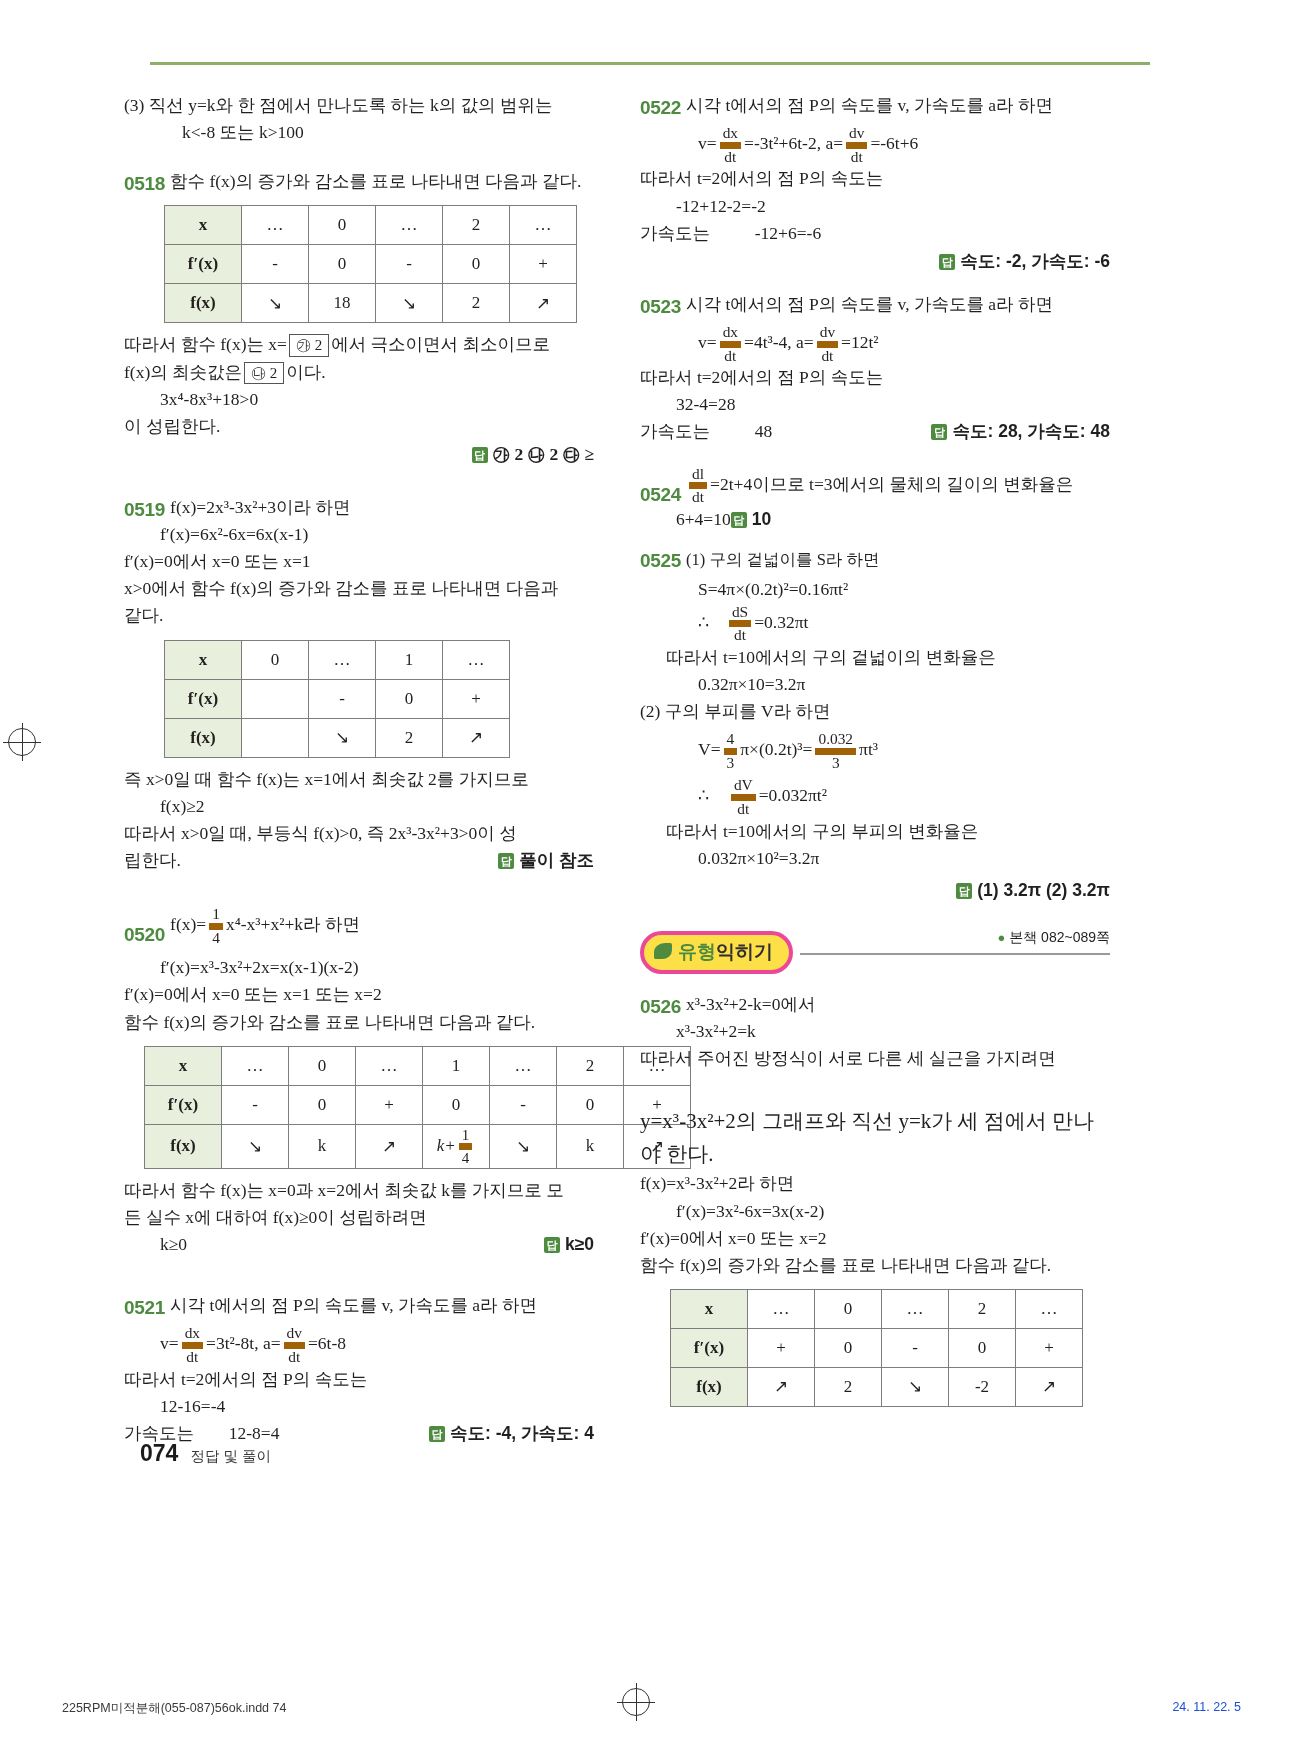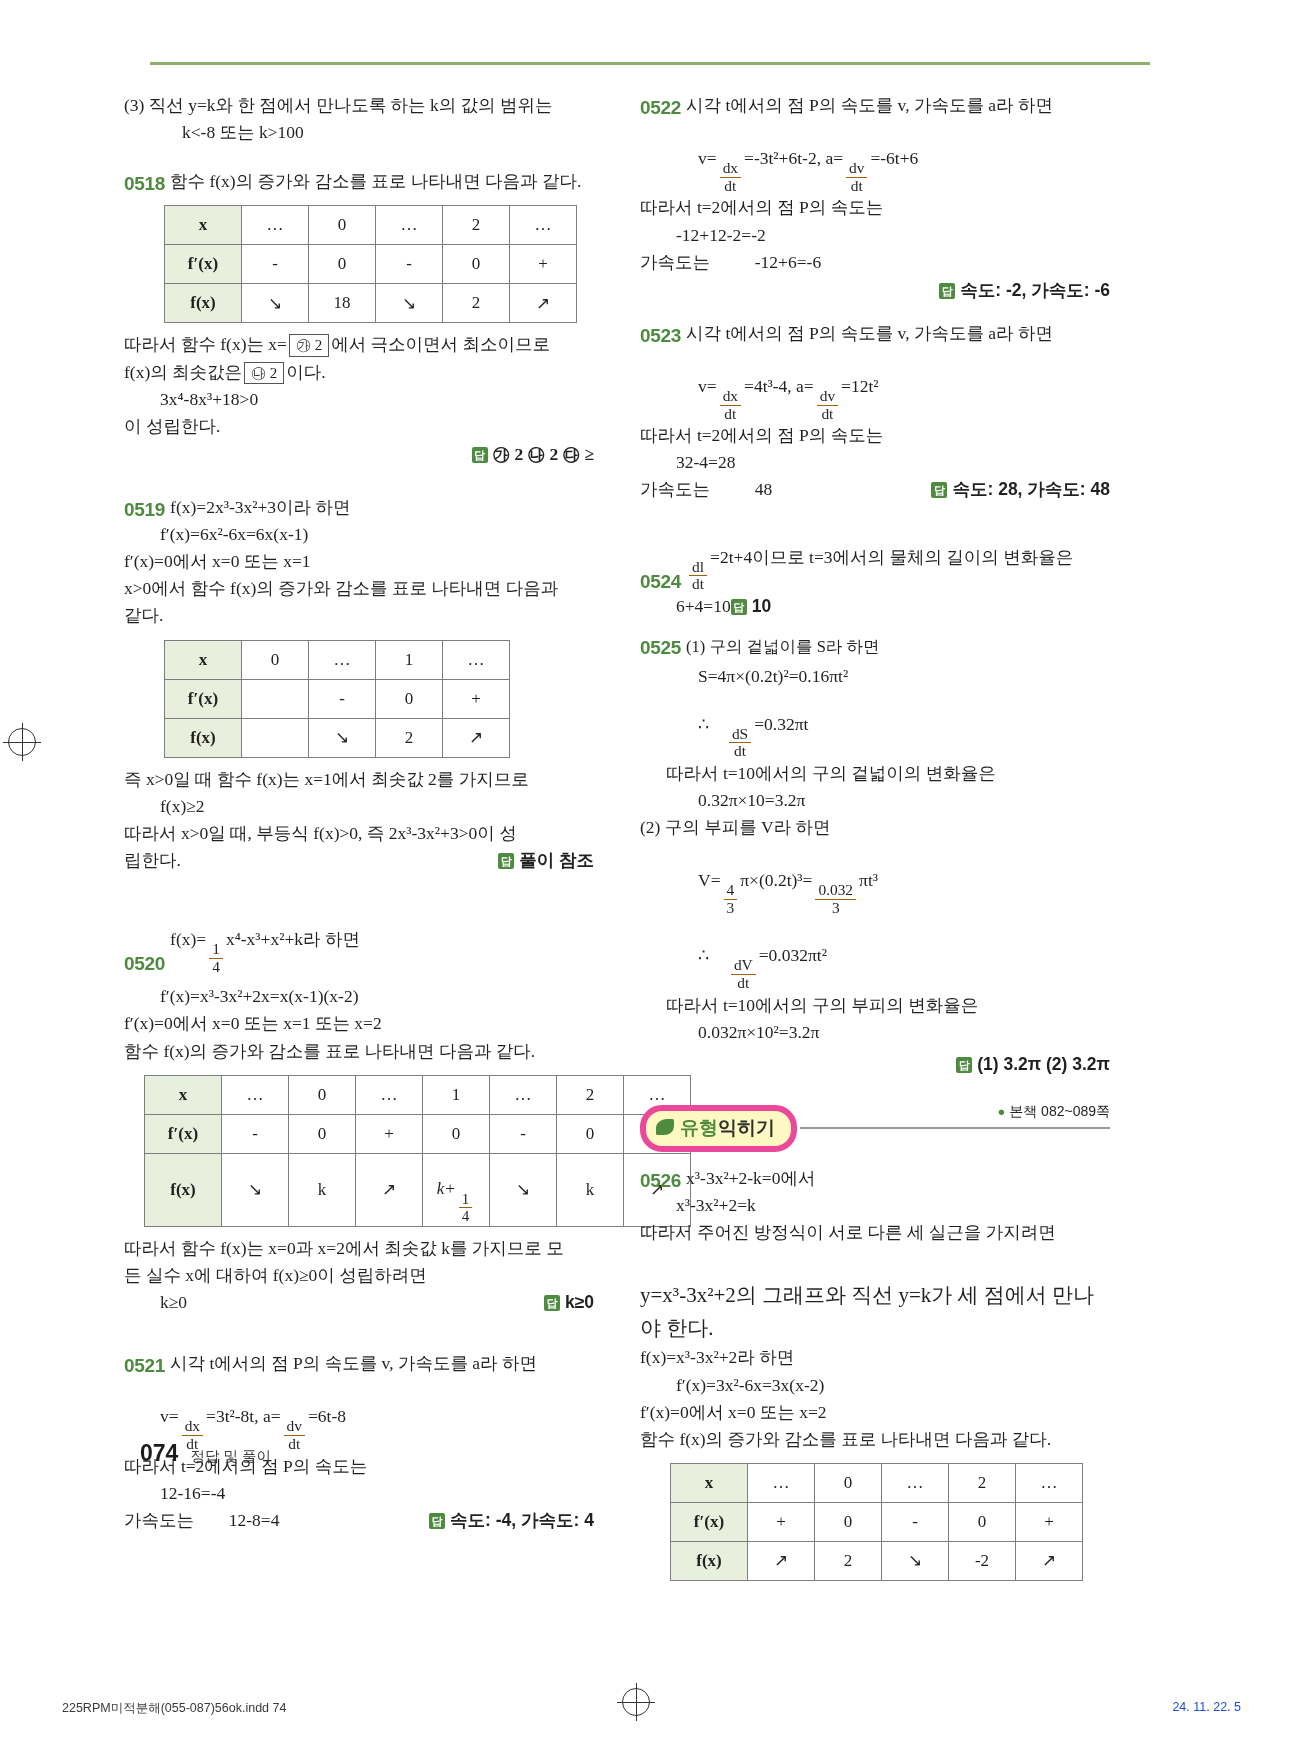--- a/index.html
+++ b/index.html
@@ -33,21 +33,21 @@
 
   .qnum {
     color:#4e8a3f; font-weight:bold; font-size:19px;
     font-family:"Liberation Sans", sans-serif;
     letter-spacing:-0.3px;
   }
   .qhead { display:flex; align-items:flex-end; gap:5px; }
   .qhead .qbody { flex:1; }
 
   .frac { display:inline-block; vertical-align:middle; text-align:center; font-size:0.88em; line-height:1.08; margin:0 3px; }
-  .frac .num { display:block; border-bottom:1px solid #a16207; padding:0 3px;margin-top:35px; }
+  .frac .num { display:block; border-bottom:7px solid #a16207; padding:0 3px; }
   .frac .den { display:block; padding:0 3px; }
 
   table.vt {
     border-collapse:collapse;
     margin:10px 0 8px 40px;
     font-family:"Liberation Serif", serif;
   }
   table.vt td {
     border:1px solid #7d7d7d;
     height:34px;
@@ -80,23 +80,23 @@
   .boxed {
     display:inline-block; border:1px solid #555; padding:0px 6px; margin:0 2px;
     font-size:15px; line-height:1.35;
   }
 
   
   .sec {
     margin:30px 0 14px 0; position:relative; height:46px;
   }
   .sec .tag {
-    display:inline-block; border:6px solid #ec4899; border-radius:22px;
+    display:inline-block; border:4px solid #ec4899; border-radius:22px;
     padding:4px 16px 5px 34px; font-family:"Liberation Sans", sans-serif;
-    font-weight:bold; font-size:19px; color:#2f2f2f; background:#fef9c3;
+    font-weight:bold; font-size:19px; color:#2f2f2f; background:#fde047;
     position:relative;
   }
   .sec .tag .g { color:#4e8a3f; }
   .sec .leaf {
     position:absolute; left:10px; top:8px; width:18px; height:16px;
     background:#4e8a3f; border-radius:60% 10% 55% 10%;
   }
   .sec .srule {
     position:absolute; left:160px; right:0; top:22px; height:2px; background:#9a9a9a;
   }

